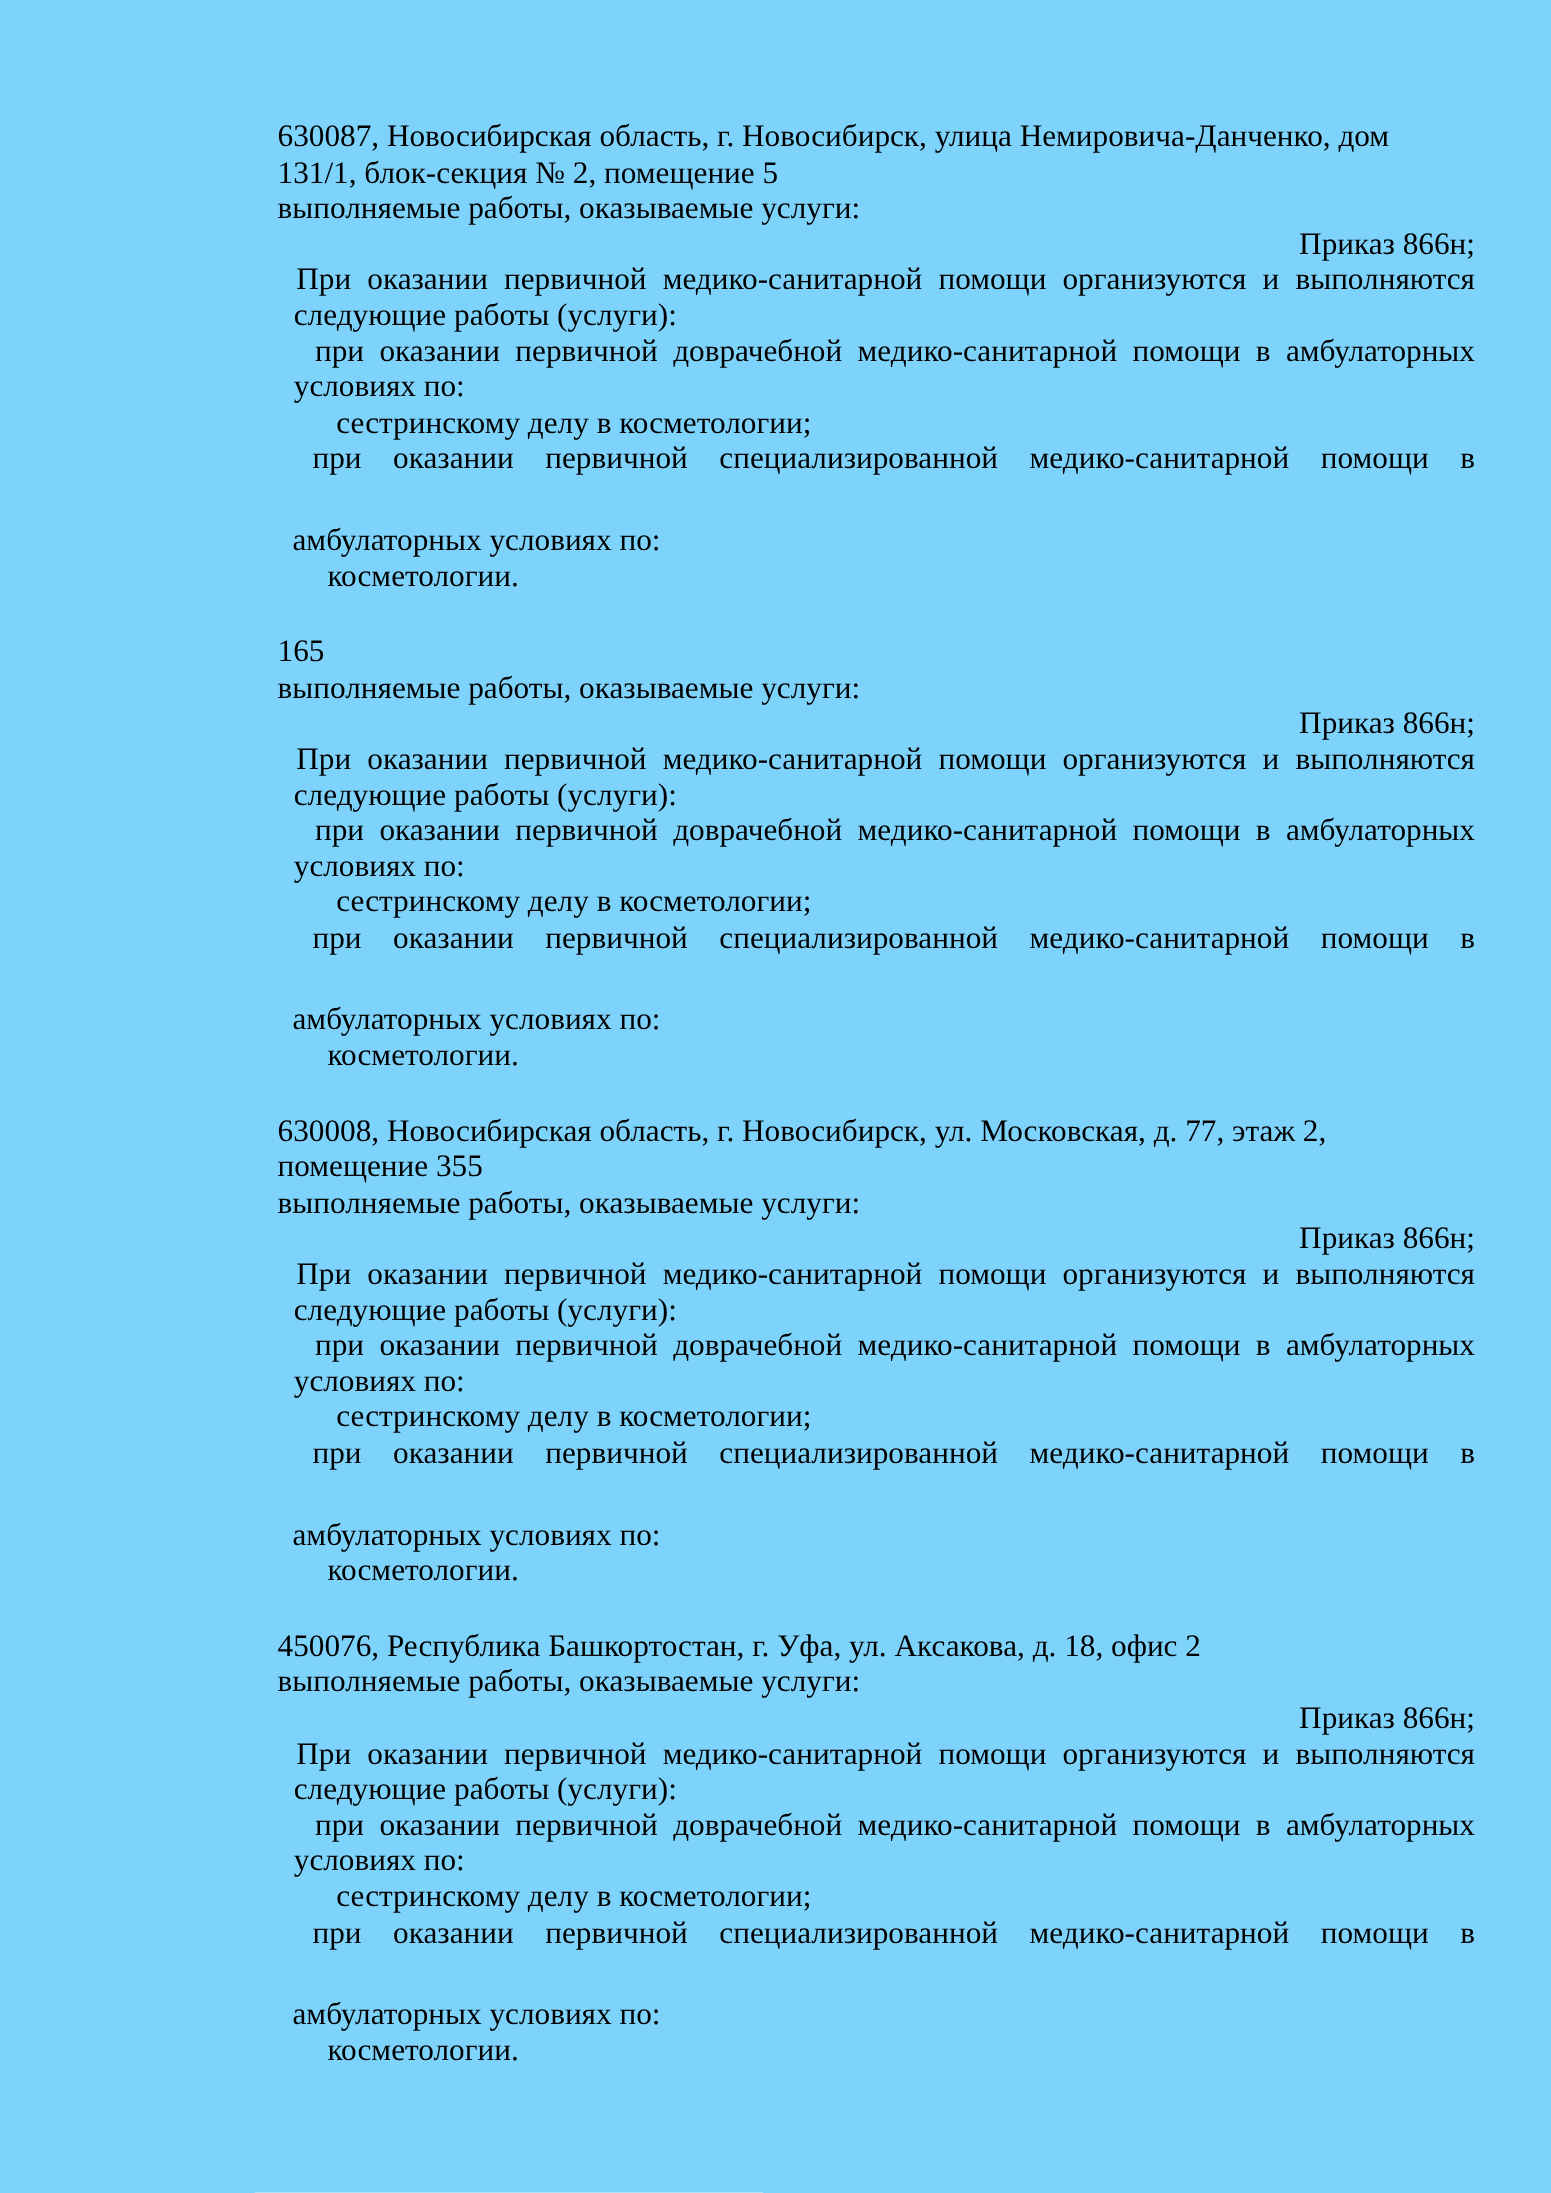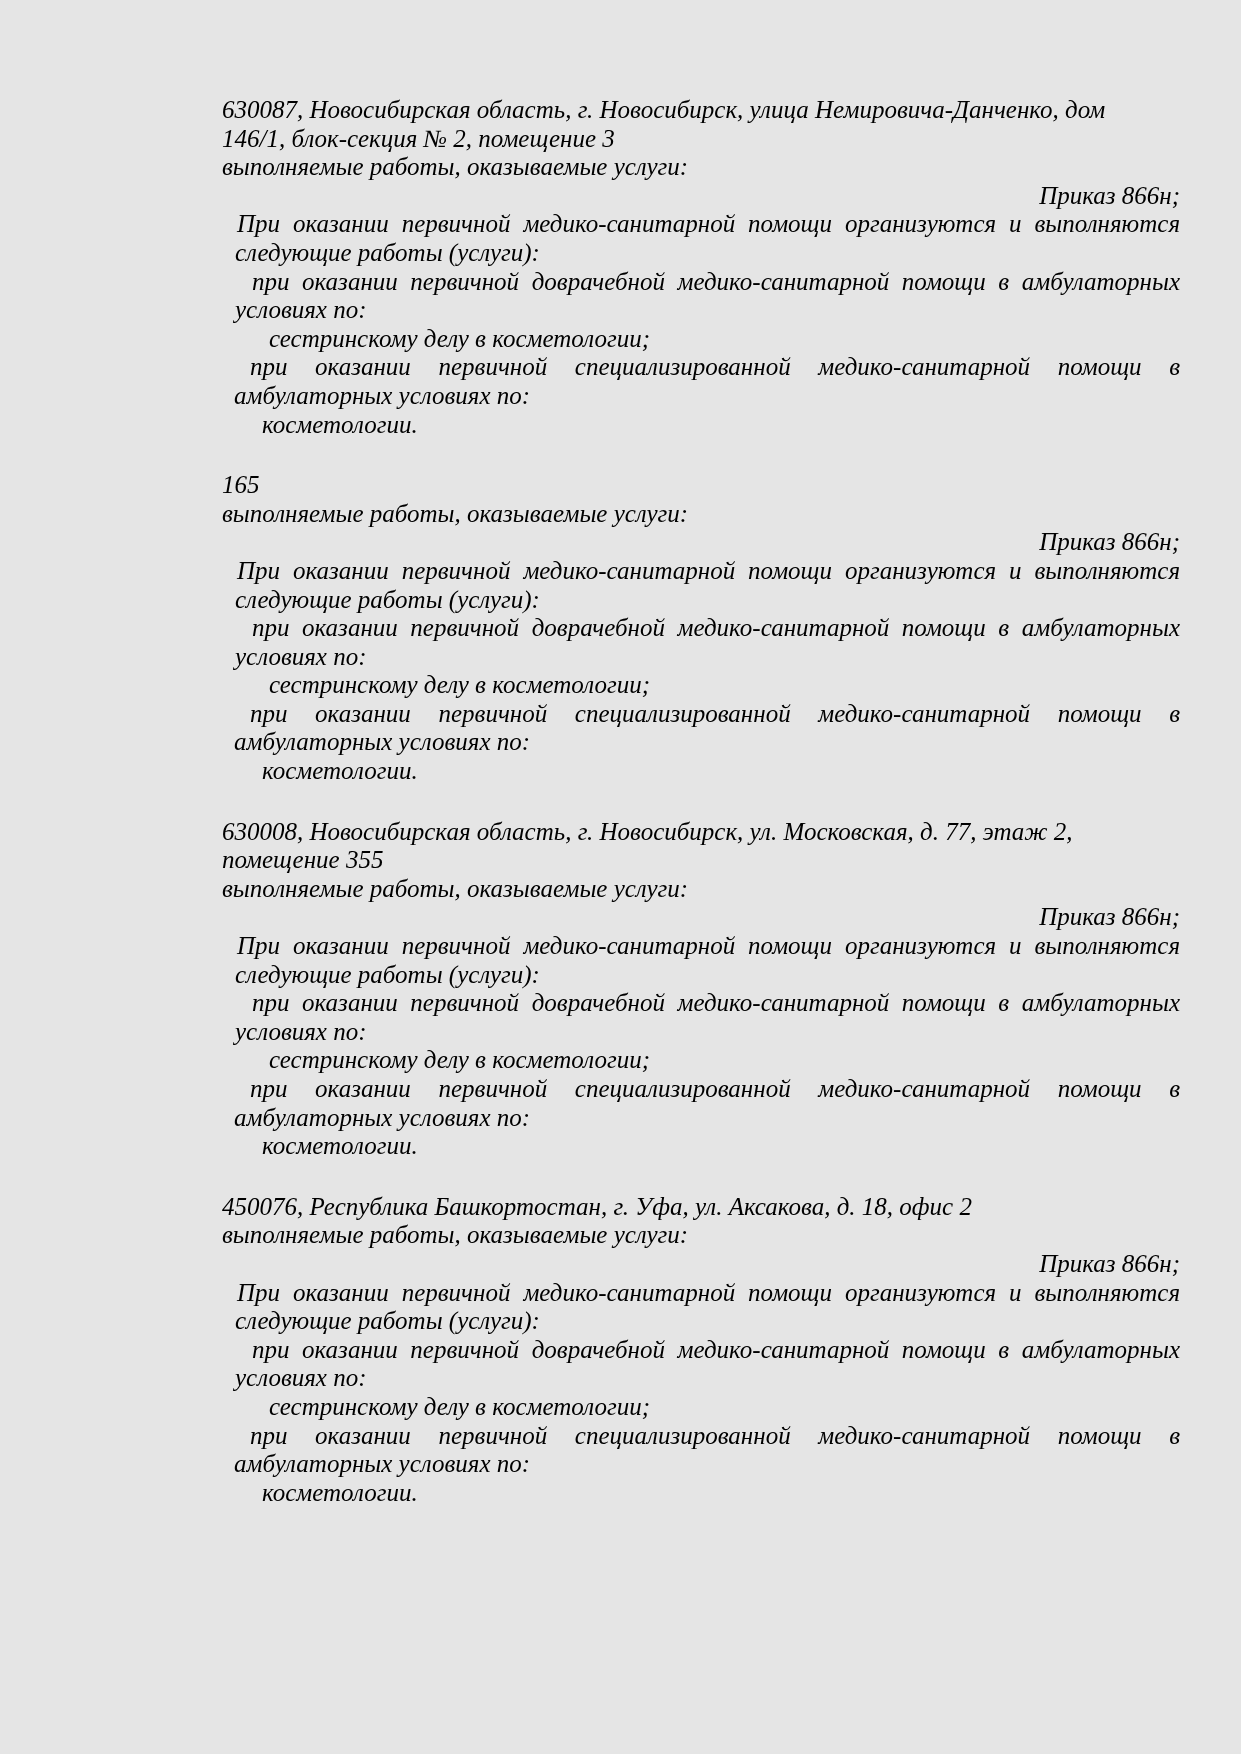--- a/index.html
+++ b/index.html
@@ -22,37 +22,37 @@
   .ln {
     margin: 0;
     padding: 0;
     white-space: nowrap;
   }
   .just {
     text-align: justify;
     text-align-last: justify;
     text-justify: inter-word;
   }
-  .i12 { padding-left: 12px; }
+  .i12 { padding-left: 12px; margin-top: 37px; }
   .i13 { padding-left: 13px; }
   .i14 { padding-left: 14px; text-align: right; }
   .i15 { padding-left: 15px; }
   .i28 { padding-left: 28px; }
   .i30 { padding-left: 30px; }
   .i40 { padding-left: 40px; }
   .i47 { padding-left: 47px; }
 </style>
 </head>
 <body>
 
-<div class="page" style="background: #e5e5e5; color: rgb(0, 0, 0); font-style: italic;">
+<div class="page" style="background: #7dd3fc; color: rgb(0, 0, 0);">
 
   <section class="block">
     <p class="ln">630087, Новосибирская область, г. Новосибирск, улица Немировича-Данченко, дом</p>
-    <p class="ln">146/1, блок-секция № 2, помещение 3</p>
+    <p class="ln">131/1, блок-секция № 2, помещение 5</p>
     <p class="ln">выполняемые работы, оказываемые услуги:</p>
     <p class="ln i14">Приказ 866н;</p>
     <p class="ln i15 just">При оказании первичной медико-санитарной помощи организуются и выполняются</p>
     <p class="ln i13">следующие работы (услуги):</p>
     <p class="ln i30 just">при оказании первичной доврачебной медико-санитарной помощи в амбулаторных</p>
     <p class="ln i13">условиях по:</p>
     <p class="ln i47">сестринскому делу в косметологии;</p>
     <p class="ln i28 just">при оказании первичной специализированной медико-санитарной помощи в</p>
     <p class="ln i12">амбулаторных условиях по:</p>
     <p class="ln i40">косметологии.</p>

